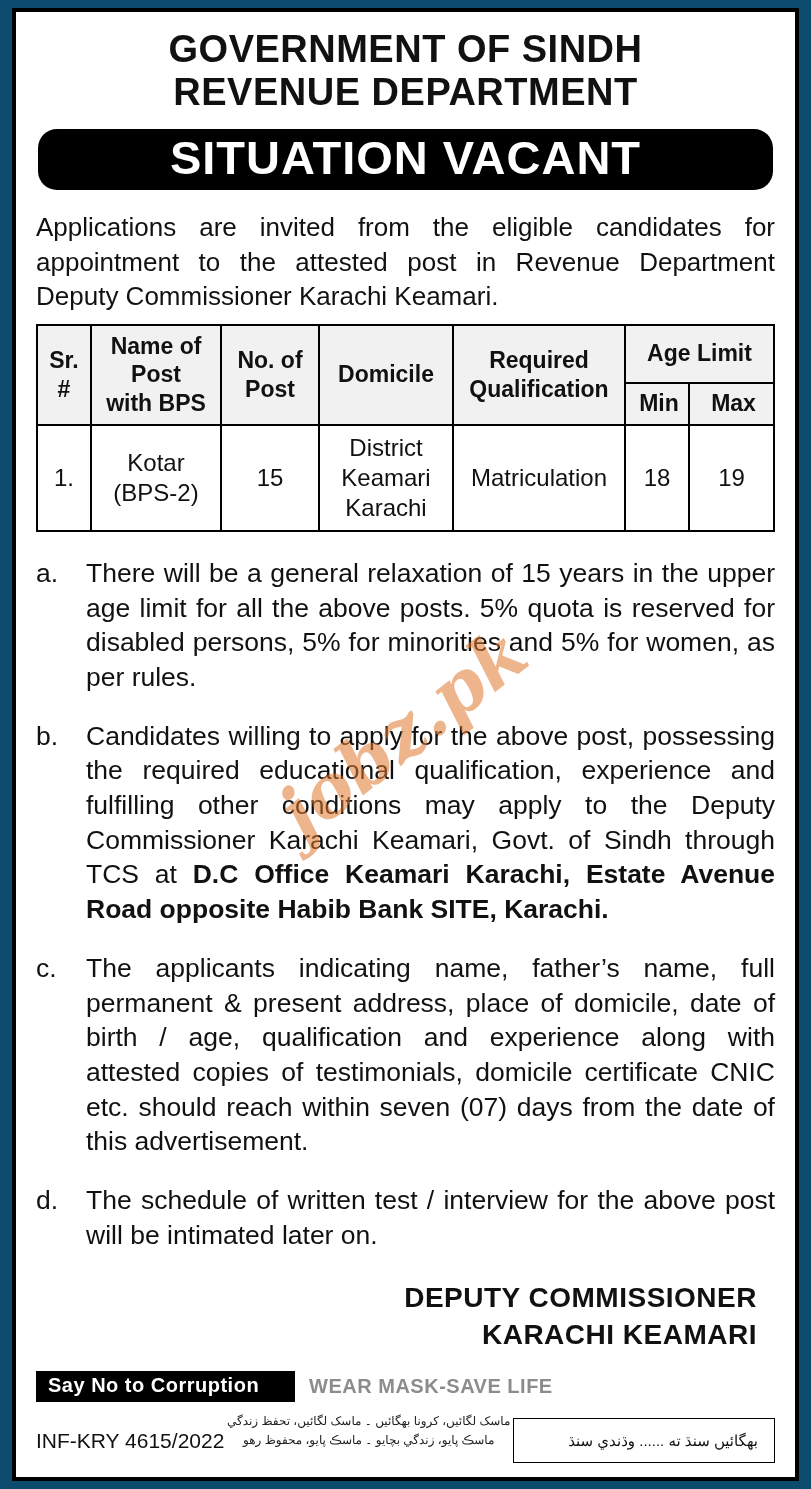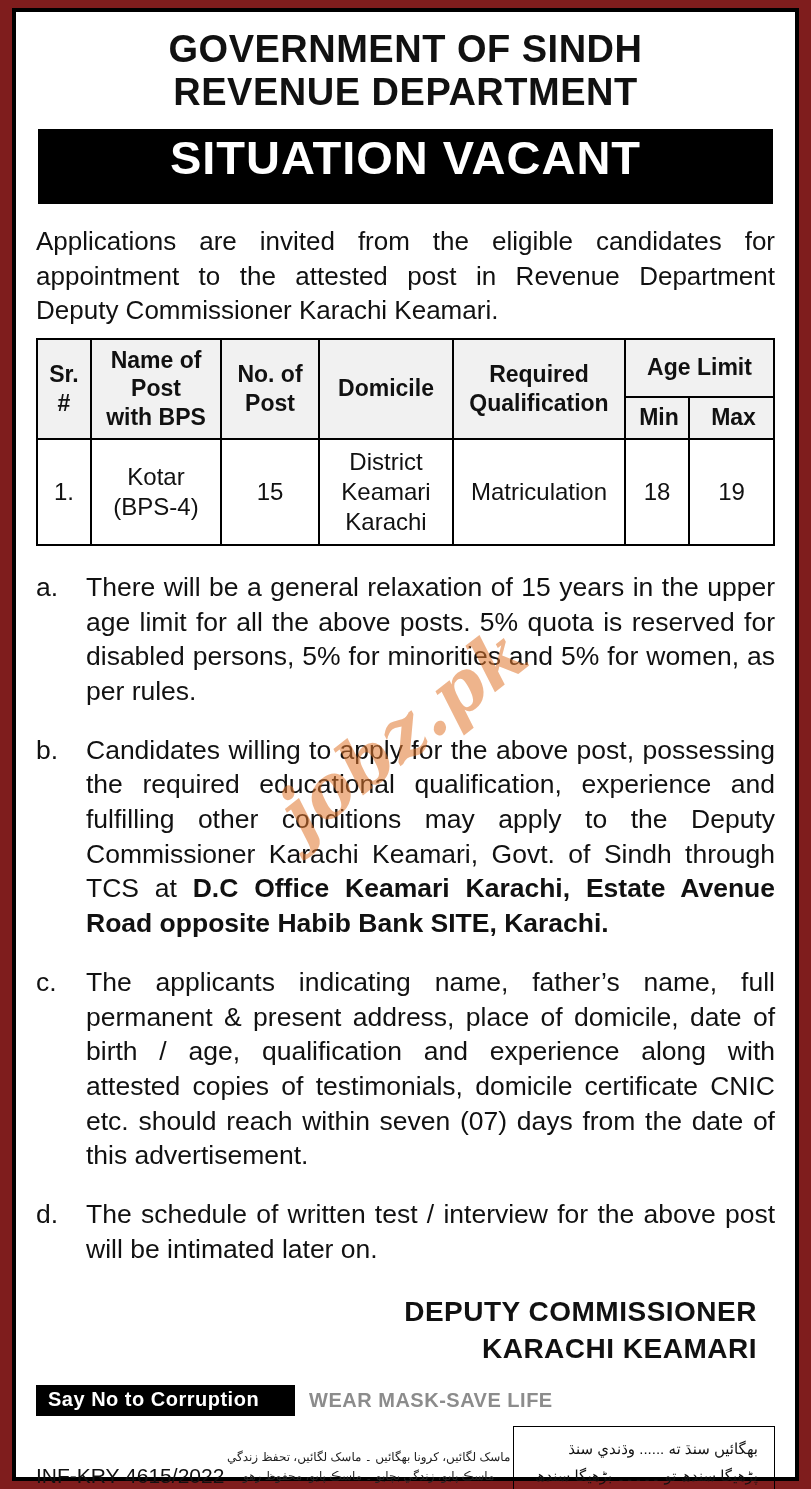--- a/index.html
+++ b/index.html
@@ -4,38 +4,38 @@
 <style>
   * { box-sizing: border-box; margin: 0; padding: 0; }
   html, body { background: #ffffff; }
   body {
     width: 811px; height: 1489px;
     font-family: "Liberation Sans", sans-serif;
     color: #111;
     position: relative;
     overflow: hidden;
   }
-  .ad { position: relative; width: 811px; height: 1489px; background: #7f1d1d; }
+  .ad { position: relative; width: 811px; height: 1489px; background: #0c4a6e; }
   .frame {
     position: absolute; left: 12px; top: 8px;
     width: 787px; height: 1473px;
     border: 4px solid #000;
     padding: 16px 20px 10px;
     background: #fff;
   }
   .dept {
     text-align: center; font-weight: bold;
     font-size: 38px; line-height: 1.14; letter-spacing: .5px;
   }
   .banner {
     margin: 14px 2px 0;
     background: #000; color: #fff;
     text-align: center; font-weight: bold;
     font-size: 47px; line-height: 1.18;
-    padding: 1px 0 19px; letter-spacing: 1px;
+    padding: 1px 0 5px; letter-spacing: 1px; border-radius: 19px;
   }
   .intro {
     margin-top: 20px;
     font-size: 26px; line-height: 1.33;
     text-align: justify;
   }
   table.posts {
     width: 100%; border-collapse: collapse; table-layout: fixed;
     margin-top: 10px;
     font-size: 23px;
@@ -135,21 +135,21 @@
 Qualification</th>
           <th colspan="2">Age Limit</th>
         </tr>
         <tr class="h2">
           <th>Min</th>
           <th>Max</th>
         </tr>
         <tr class="data">
           <td>1.</td>
           <td>Kotar
-(BPS-4)</td>
+(BPS-2)</td>
           <td>15</td>
           <td>District
 Keamari
 Karachi</td>
           <td>Matriculation</td>
           <td>18</td>
           <td>19</td>
         </tr>
       </tbody>
     </table>
@@ -185,20 +185,19 @@
     </div>
 
     <div class="bottom">
       <span class="ref">INF-KRY 4615/2022</span>
       <span class="urdu-mask">
         <span>ماسک لگائیں، کرونا بھگائیں ۔ ماسک لگائیں، تحفظ زندگي</span>
         <span>ماسڪ پايو، زندگي بچايو ۔ ماسڪ پايو، محفوظ رهو</span>
       </span>
       <span class="sindhi-box">
         <span>بھگائیں سنڌ ته ...... وڌندي سنڌ</span>
-        <span>پڑھیگا سندھ تو ۔۔۔۔۔ بڑھیگا سندھ</span>
       </span>
     </div>
 
   </div>
 
   <div class="watermark">jobz.pk</div>
 </div>
 
 </body></html>

